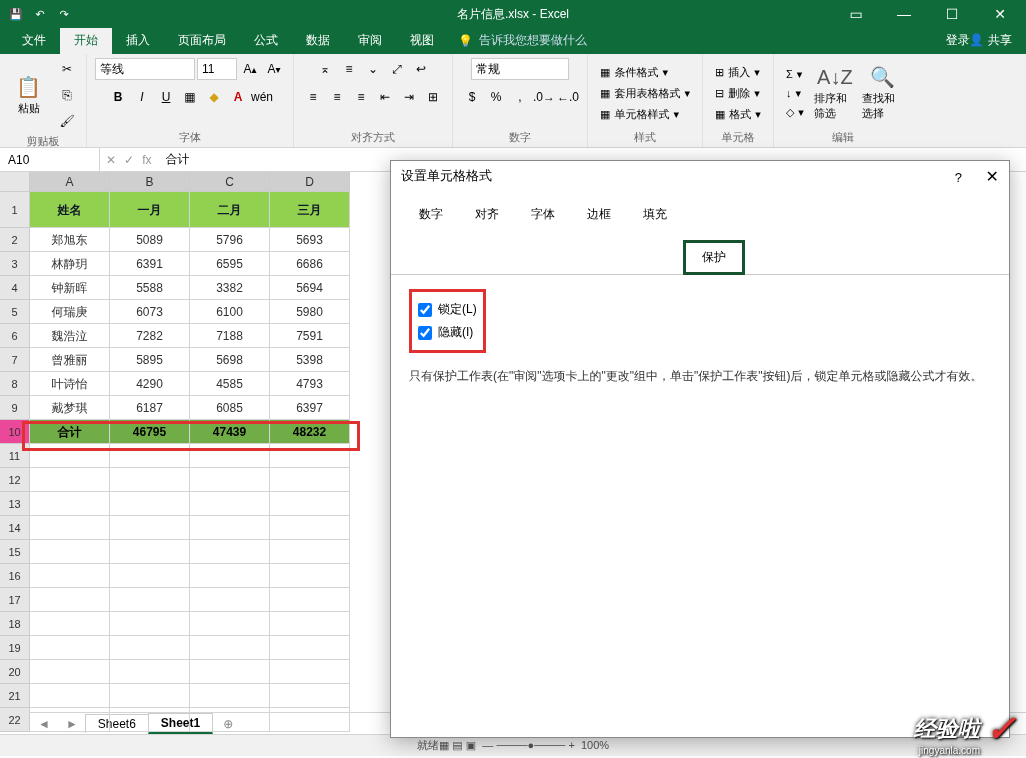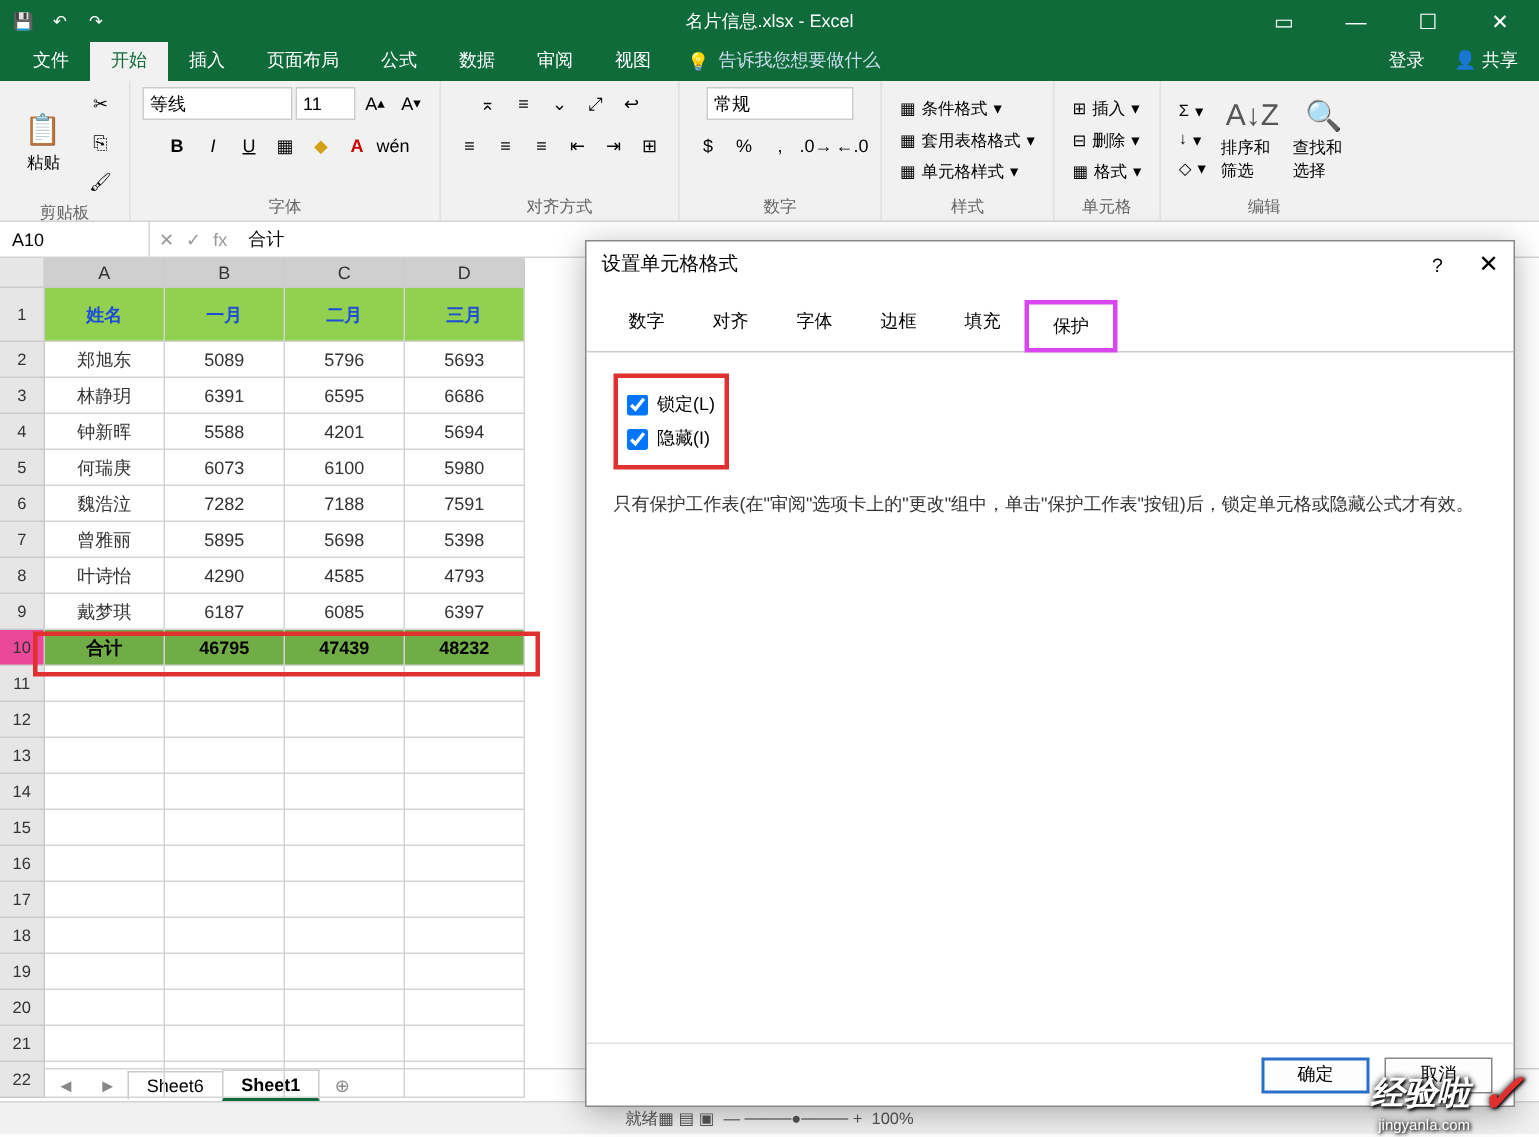--- a/index.html
+++ b/index.html
@@ -11,21 +11,21 @@
 .titlebar .left-icons span { width: 16px; height: 16px; display: flex; align-items: center; justify-content: center; font-size: 11px; }
 .titlebar .title { position: absolute; left: 50%; transform: translateX(-50%); font-size: 12px; }
 .titlebar .right-icons { margin-left: auto; display: flex; gap: 20px; padding-right: 12px; }
 .titlebar .right-icons span { width: 28px; text-align: center; font-size: 14px; }
 
 
 .ribbon-tabs { height: 26px; background: #0f6b3a; display: flex; align-items: flex-end; color: #fff; font-size: 12px; padding-left: 8px; }
 .ribbon-tabs .tab { padding: 5px 14px; cursor: pointer; }
 .ribbon-tabs .tab.active { background: #f1f1f1; color: #0f6b3a; }
 .ribbon-tabs .tell-me { margin-left: 10px; display: flex; align-items: center; gap: 6px; color: #cde; font-size: 12px; padding-bottom: 5px; }
-.ribbon-tabs .right { margin-left: auto; display: flex; gap: 20px; padding-right: 14px; padding-bottom: 5px; align-items: center; }
+.ribbon-tabs .right { margin-left: auto; display: flex; gap: 0; padding-right: 14px; padding-bottom: 5px; align-items: center; }
 
 
 .ribbon { height: 94px; background: #f1f1f1; border-bottom: 1px solid #d4d4d4; display: flex; font-size: 12px; }
 .ribbon-group { border-right: 1px solid #e0e0e0; padding: 4px 8px 2px 8px; display: flex; flex-direction: column; justify-content: space-between; align-items: center; }
 .ribbon-group .group-content { display: flex; gap: 6px; align-items: center; flex: 1; }
 .ribbon-group .group-label { font-size: 11px; color: #666; padding-top: 2px; }
 .btn-big { width: 42px; height: 62px; display: flex; flex-direction: column; align-items: center; justify-content: center; gap: 2px; font-size: 11px; }
 .btn-big .icon { width: 24px; height: 24px; display: flex; align-items: center; justify-content: center; font-size: 20px; }
 .font-controls { display: flex; flex-direction: column; gap: 4px; }
 .font-row { display: flex; gap: 2px; align-items: center; }
@@ -47,21 +47,21 @@
 .sheet-wrapper { position: relative; height: 540px; background: #fff; }
 .colheaders { display: flex; height: 20px; }
 .corner { width: 30px; background: #e6e6e6; border-right: 1px solid #ccc; border-bottom: 1px solid #ccc; }
 .colheader { width: 80px; background: #e6e6e6; border-right: 1px solid #ccc; border-bottom: 1px solid #ccc; text-align: center; font-size: 12px; line-height: 20px; color: #333; }
 .colheader.sel { background: #cfcfcf; }
 .rows { }
 .row { display: flex; height: 24px; }
 .rowheader { width: 30px; background: #e6e6e6; border-right: 1px solid #ccc; border-bottom: 1px solid #ccc; text-align: center; font-size: 11px; line-height: 24px; color: #333; }
 .rowheader.sel { background: #ec4899; }
 .cell { width: 80px; border-right: 1px solid #d4d4d4; border-bottom: 1px solid #d4d4d4; text-align: center; font-size: 12px; line-height: 24px; color: #333; }
-.header-row .cell { background: #92d050; font-weight: bold; color: #1d4ed8; }
+.header-row .cell { background: #92d050; font-weight: bold; color: #0f172a; }
 .total-row .cell { background: #70ad47; color: #000; font-weight: bold; }
 .row.r1 { height: 36px; }
 .row.r1 .rowheader, .row.r1 .cell { line-height: 36px; }
 
 
 .selection-highlight { position: absolute; border: 3px solid #e03030; pointer-events: none; }
 
 
 .sheet-tabs { height: 22px; border-top: 1px solid #d4d4d4; display: flex; align-items: center; font-size: 12px; padding-left: 30px; gap: 0; }
 .sheet-tabs .nav { color: #888; padding: 0 8px; }
@@ -72,21 +72,21 @@
 
 .statusbar { height: 22px; background: #f1f1f1; border-top: 1px solid #d4d4d4; display: flex; align-items: center; font-size: 11px; padding: 0 10px; color: #555; justify-content: center; }
 
 
 .dialog { position: absolute; left: 390px; top: 160px; width: 620px; height: 578px; background: #fff; border: 1px solid #888; box-shadow: 0 4px 20px rgba(0,0,0,0.3); display: flex; flex-direction: column; }
 .dialog-title { height: 30px; display: flex; align-items: center; justify-content: space-between; padding: 0 10px; font-size: 13px; }
 .dialog-title .close { font-size: 16px; cursor: pointer; }
 .dialog-tabs { display: flex; padding: 8px 12px 0 12px; gap: 0; font-size: 12px; border-bottom: 1px solid #ccc; }
 .dlg-tab { padding: 6px 16px; cursor: pointer; position: relative; top: 1px; }
 .dlg-tab.active { border: 1px solid #ccc; border-bottom: 1px solid #fff; background: #fff; }
-.dlg-tab.highlight { border: 3px solid #d946ef; }
+.dlg-tab.highlight { border: 3px solid #14532d; margin-top: 40px; }
 .dialog-body { flex: 1; padding: 14px 18px; font-size: 12px; }
 .checkbox-group { border: 3px solid #e03030; padding: 6px; display: inline-block; margin-bottom: 8px; }
 .checkbox-row { display: flex; align-items: center; gap: 6px; padding: 3px 0; }
 .checkbox-row input { width: 14px; height: 14px; }
 .dialog-note { font-size: 12px; color: #333; line-height: 1.6; margin-top: 6px; }
 .dialog-footer { height: 42px; border-top: 1px solid #e0e0e0; display: flex; align-items: center; justify-content: flex-end; gap: 10px; padding: 0 14px; }
 .dlg-btn { width: 72px; height: 24px; border: 1px solid #888; background: #fdfdfd; font-size: 12px; cursor: pointer; }
 .dlg-btn.primary { border: 2px solid #2a6fc9; }
 
 
@@ -292,21 +292,21 @@
         <div class="rowheader">3</div>
         <div class="cell">林静玥</div>
         <div class="cell">6391</div>
         <div class="cell">6595</div>
         <div class="cell">6686</div>
       </div>
       <div class="row">
         <div class="rowheader">4</div>
         <div class="cell">钟新晖</div>
         <div class="cell">5588</div>
-        <div class="cell">4201</div>
+        <div class="cell">3382</div>
         <div class="cell">5694</div>
       </div>
       <div class="row">
         <div class="rowheader">5</div>
         <div class="cell">何瑞庚</div>
         <div class="cell">6073</div>
         <div class="cell">6100</div>
         <div class="cell">5980</div>
       </div>
       <div class="row">
@@ -473,23 +473,19 @@
         <input type="checkbox" checked="" style="">
         <span>锁定(L)</span>
       </div>
       <div class="checkbox-row">
         <input type="checkbox" checked="" style="">
         <span>隐藏(I)</span>
       </div>
     </div>
     <div class="dialog-note">只有保护工作表(在"审阅"选项卡上的"更改"组中，单击"保护工作表"按钮)后，锁定单元格或隐藏公式才有效。</div>
   </div>
-  <div class="dialog-footer">
-    <button class="dlg-btn primary">确定</button>
-    <button class="dlg-btn">取消</button>
-  </div>
 </div>
 
 <div class="watermark">
   <span>经验啦</span>
   <span class="check">✓</span>
   <span class="sub">jingyanla.com</span>
 </div>
 
 </body></html>

